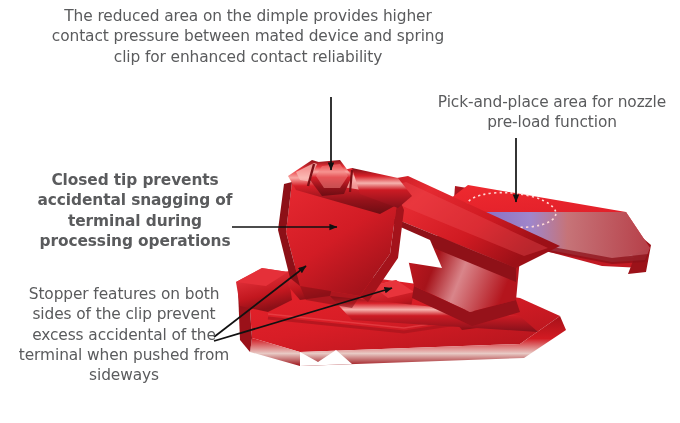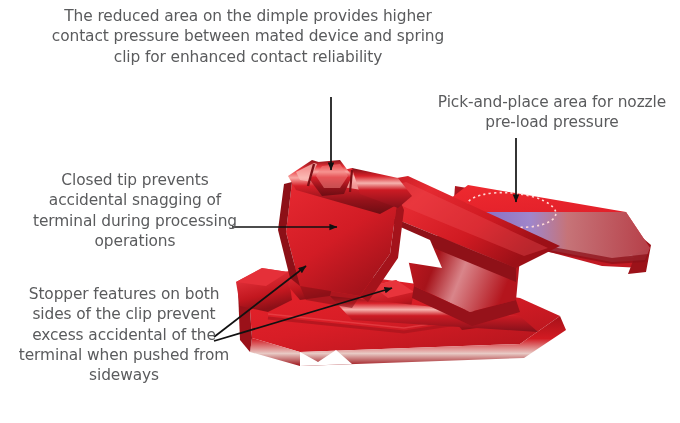--- a/index.html
+++ b/index.html
@@ -7,21 +7,21 @@
     width:680px;height:423px;position:relative;overflow:hidden;
     font-family:"DejaVu Sans","Liberation Sans",sans-serif;
   }
   #stage{position:absolute;left:0;top:0;width:680px;height:423px;}
   .callout{
     position:absolute;color:#5a5b5d;text-align:center;
     font-size:15.4px;line-height:1.32;letter-spacing:-0.1px;
   }
   #c-dimple{left:48px;top:6px;width:400px;}
   #c-pick{left:432px;top:92px;width:240px;}
-  #c-tip{left:30px;top:170px;width:210px;}
+  #c-tip{left:30px;top:170px;width:210px;font-weight:bold;}
   #c-stop{left:10px;top:284px;width:228px;}
   svg{position:absolute;left:0;top:0;width:680px;height:423px;pointer-events:none;}
 </style>
 </head>
 <body>
 
 <div id="stage">
 
   <svg viewBox="0 0 680 423">
     <defs>
@@ -157,19 +157,19 @@
       <line x1="331" y1="97" x2="331" y2="170" marker-end="url(#ah)"></line>
       <line x1="516" y1="138" x2="516" y2="202" marker-end="url(#ah)"></line>
       <line x1="232" y1="227" x2="337" y2="227" marker-end="url(#ah)"></line>
       <line x1="214" y1="337" x2="306" y2="266" marker-end="url(#ah)"></line>
       <line x1="214" y1="341" x2="392" y2="288" marker-end="url(#ah)"></line>
     </g>
   </svg>
 
   <div class="callout" id="c-dimple">The reduced area on the dimple provides higher contact pressure between mated device and spring clip for enhanced contact reliability</div>
 
-  <div class="callout" id="c-pick">Pick-and-place area for nozzle pre-load pressure</div>
+  <div class="callout" id="c-pick">Pick-and-place area for nozzle pre-load function</div>
 
   <div class="callout" id="c-tip">Closed tip prevents accidental snagging of terminal during processing operations</div>
 
   <div class="callout" id="c-stop">Stopper features on both sides of the clip prevent excess accidental of the terminal when pushed from sideways</div>
 
 </div>
 
 </body></html>

